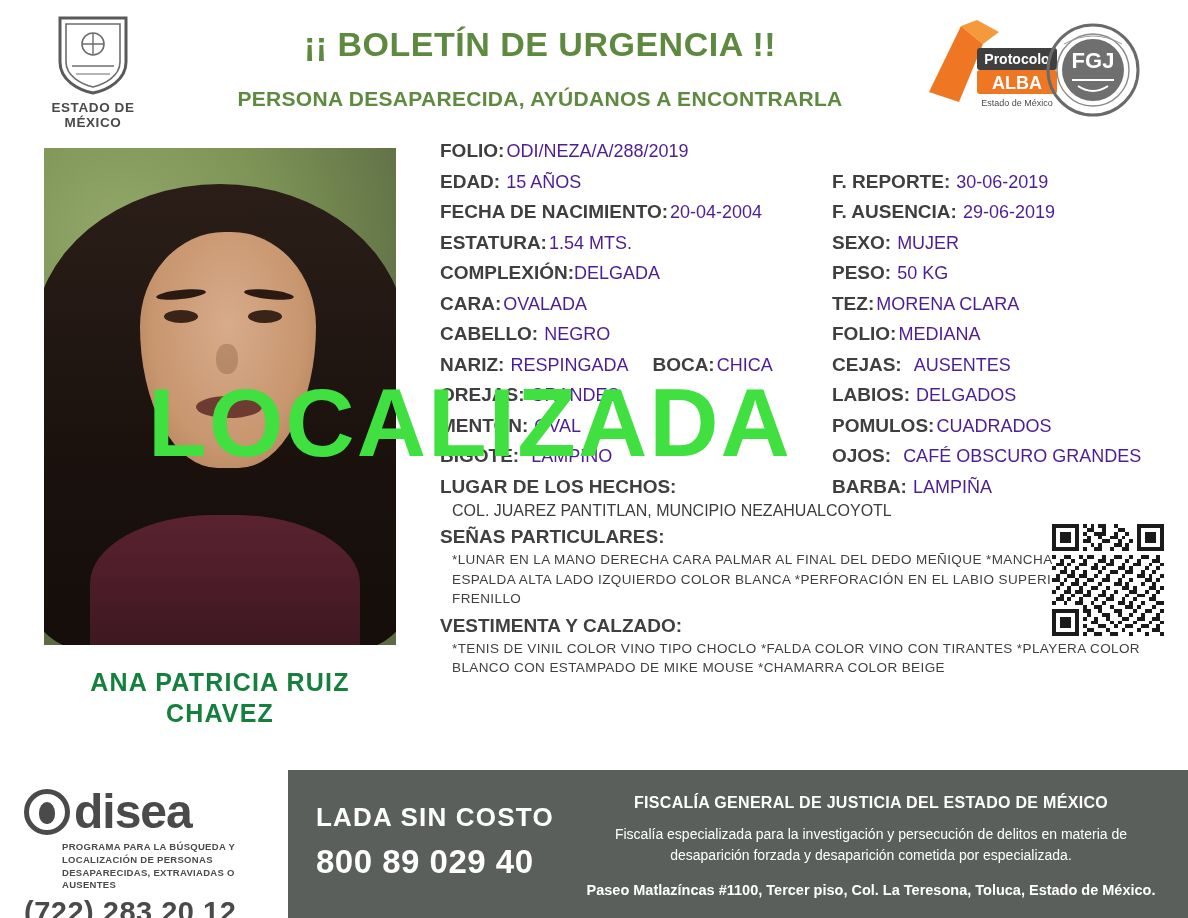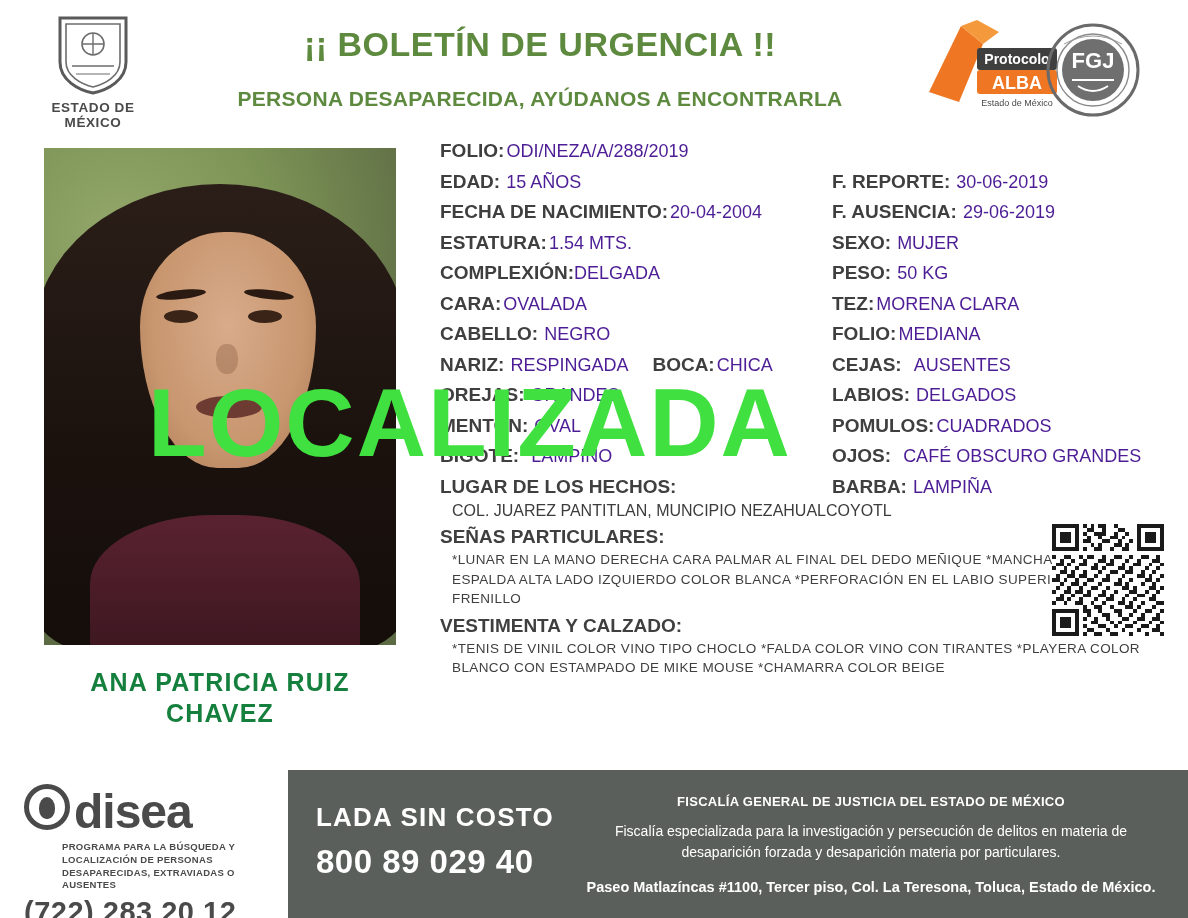--- a/index.html
+++ b/index.html
@@ -239,21 +239,21 @@
     height: 148px;
   }
   .disea {
     position: absolute;
     left: 24px;
     top: 14px;
     width: 262px;
   }
   .disea-wordmark {
     display: flex;
-    align-items: flex-start;
+    align-items: center;
     font-size: 48px;
     font-weight: bold;
     color: #4a4a4a;
     letter-spacing: -1px;
   }
   .disea-mark {
     width: 46px; height: 46px;
     border: 5px solid #4a4a4a;
     border-radius: 50%;
     margin-right: 4px;
@@ -309,21 +309,21 @@
     letter-spacing: 0.5px;
     margin-top: 10px;
   }
   .fiscalia {
     flex: 1;
     color: #ffffff;
     text-align: center;
     padding: 24px 24px 0 0;
   }
   .fiscalia-title {
-    font-size: 13px;
+    font-size: 16px;
     font-weight: bold;
     letter-spacing: 0.3px;
   }
   .fiscalia-desc {
     font-size: 14px;
     line-height: 1.5;
     margin-top: 12px;
   }
   .fiscalia-addr {
     font-size: 14.5px;
@@ -766,17 +766,17 @@
     <div class="disea-phone">(722) 283 20 12</div>
   </div>
 
   <div class="footer-bar">
     <div class="lada">
       <div class="lada-title">LADA SIN COSTO</div>
       <div class="lada-number">800 89 029 40</div>
     </div>
     <div class="fiscalia">
       <div class="fiscalia-title">FISCALÍA GENERAL DE JUSTICIA DEL ESTADO DE MÉXICO</div>
-      <div class="fiscalia-desc">Fiscalía especializada para la investigación y persecución de delitos en materia de desaparición forzada y desaparición materia por particulares.</div>
+      <div class="fiscalia-desc">Fiscalía especializada para la investigación y persecución de delitos en materia de desaparición forzada y desaparición cometida por especializada.</div>
       <div class="fiscalia-addr">Paseo Matlazíncas #1100, Tercer piso, Col. La Teresona, Toluca, Estado de México.</div>
     </div>
   </div>
 </div>
 
 </body></html>

